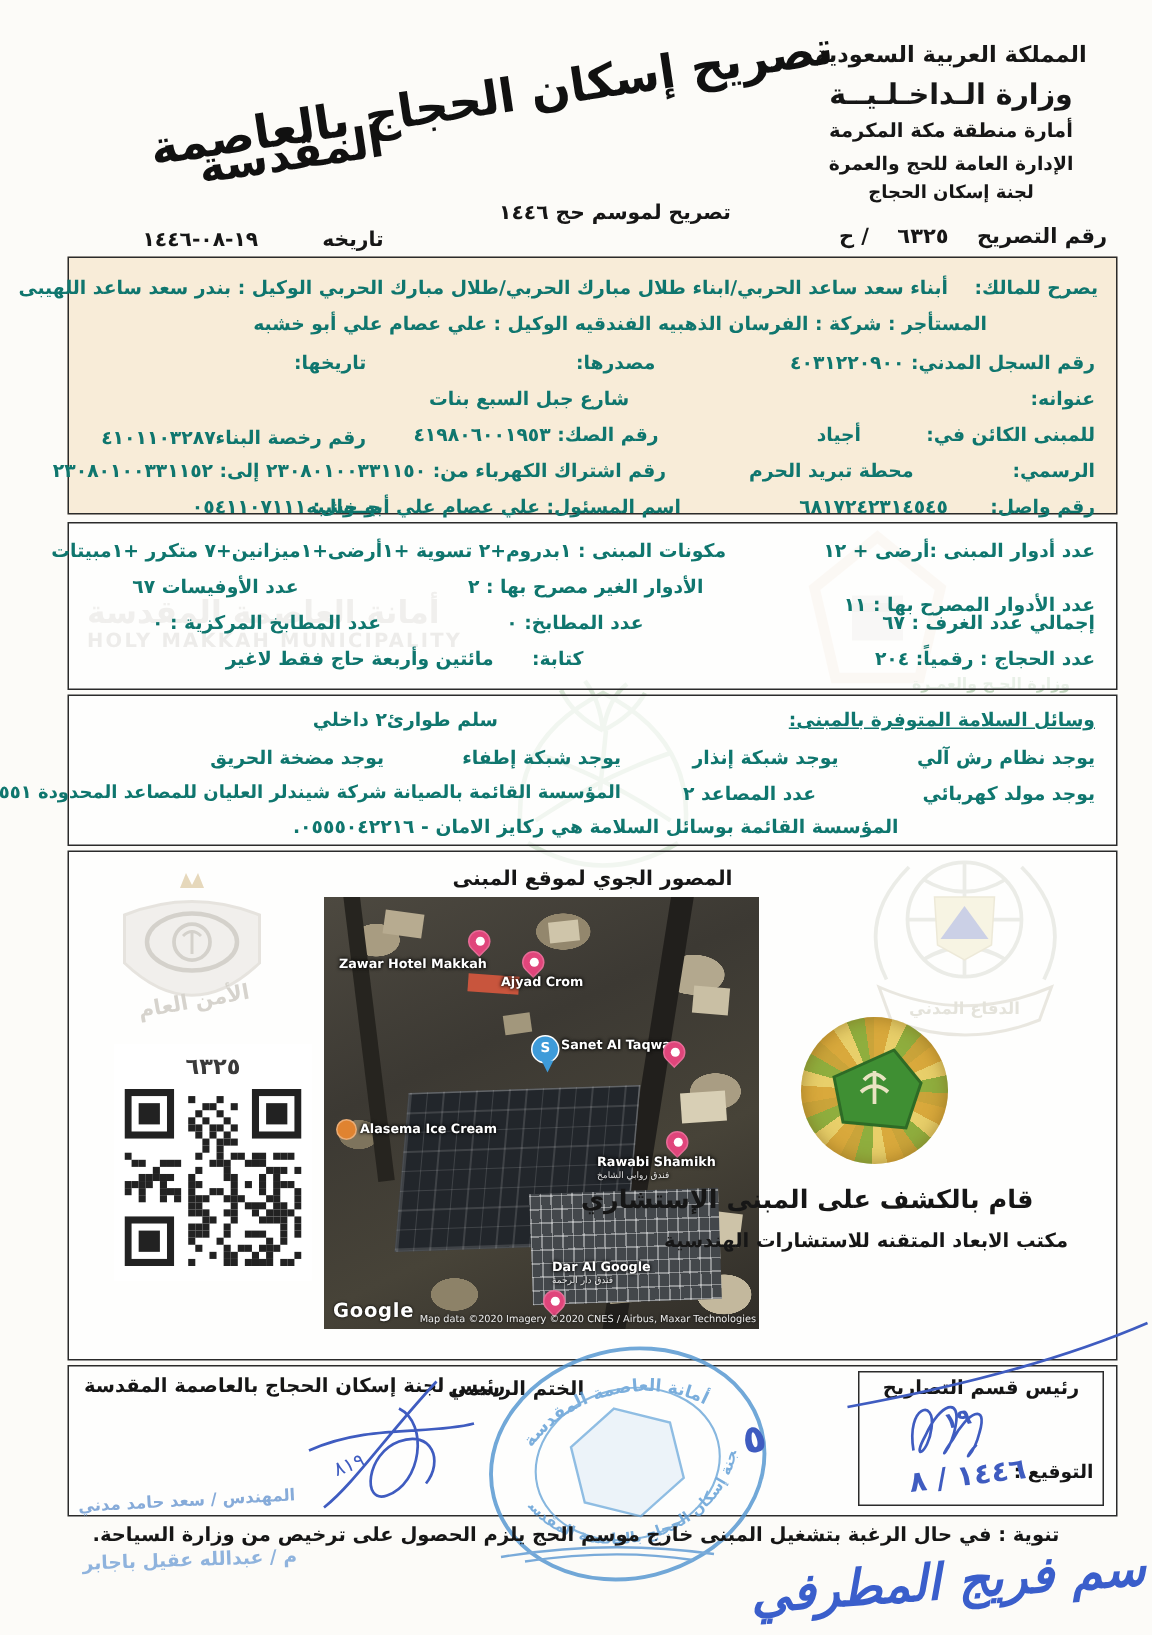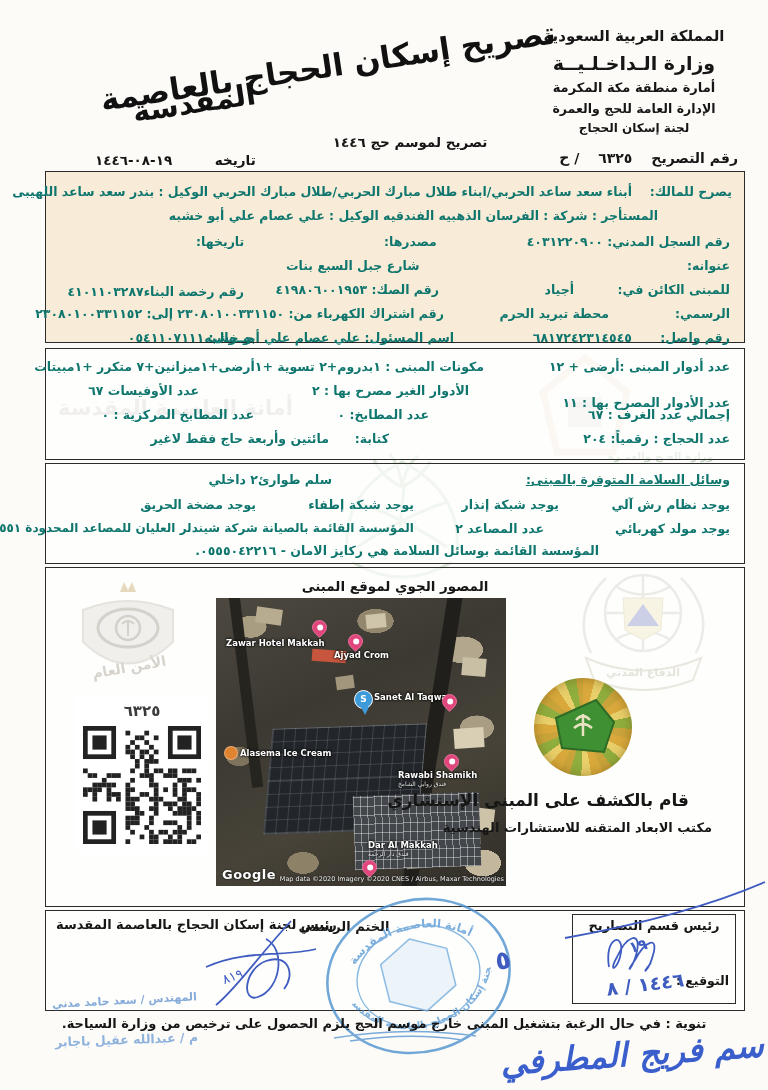--- a/index.html
+++ b/index.html
@@ -58,20 +58,21 @@
   </div>
 
   <svg class="wm" style="left:535px;top:352px;opacity:.45;" width="100" height="115" viewBox="0 0 100 115">
     <path d="M50 6 L92 40 L78 100 L22 100 L8 40 Z" fill="none" stroke="#ecd9c4" stroke-width="7"></path>
     <rect x="33" y="45" width="34" height="30" fill="#d8d3cc"></rect>
     <rect x="33" y="50" width="34" height="6" fill="#bfb9b0"></rect>
   </svg>
 
   <div class="wm" style="left:58px;top:396px;direction:ltr;text-align:left;">
     <div style="font-size:21px;font-weight:bold;color:#d3d0ca;direction:rtl;text-align:left;">أمانة العاصمة المقدسة</div>
+    <div style="font-size:13px;letter-spacing:1.5px;color:#ccc9c3;font-weight:bold;">HOLY MAKKAH MUNICIPALITY</div>
   </div>
 
   <svg class="wm" style="left:322px;top:432px;opacity:.55;" width="160" height="170" viewBox="0 0 160 170">
     <g fill="none" stroke="#b9d2b6" stroke-width="3">
       <path d="M25 120 Q20 60 80 30 Q140 60 135 120"></path>
       <path d="M30 130 Q80 160 130 130"></path>
       <path d="M78 95 L82 55"></path>
       <path d="M80 55 Q60 45 52 28 M80 55 Q78 35 68 22 M80 55 Q84 33 96 24 M80 55 Q100 45 108 30"></path>
       <path d="M35 115 Q80 85 125 70 M35 70 Q80 85 125 115"></path>
     </g>
@@ -392,21 +393,21 @@
       <div class="abs" style="left:8px;top:148px;width:12px;height:12px;border-radius:50%;background:#e08330;border:1px solid #fff5;"></div>
       <div class="maplabel" style="left:24px;top:150px;"><span>Alasema Ice Cream</span></div>
 
       <div class="marker" style="left:228px;top:156px;"></div>
       <div class="maplabel" style="left:182px;top:172px;">
         <span>Rawabi Shamikh</span>
         <span class="sub">فندق روابي الشامخ</span>
       </div>
 
       <div class="maplabel" style="left:152px;top:242px;">
-        <span>Dar Al Makkah</span>
+        <span>Dar Al Google</span>
         <span class="sub">فندق دار الرحمة</span>
       </div>
       <div class="marker" style="left:146px;top:262px;"></div>
 
       <div class="abs" style="left:6px;bottom:4px;color:#fff;font-size:13px;font-weight:bold;letter-spacing:.5px;text-shadow:0 0 2px #000;">Google</div>
       <div class="abs" style="right:2px;bottom:3px;color:#eee;font-size:6.5px;text-shadow:0 0 2px #000;">Map data ©2020  Imagery ©2020 CNES / Airbus, Maxar Technologies</div>
     </div>
 
     <div class="abs" style="left:488px;top:110px;width:98px;height:98px;border-radius:50%;
          background:repeating-conic-gradient(#d9a93c 0 14deg,#e8cf6a 14deg 26deg,#8fae3e 26deg 40deg,#caa43a 40deg 52deg);

